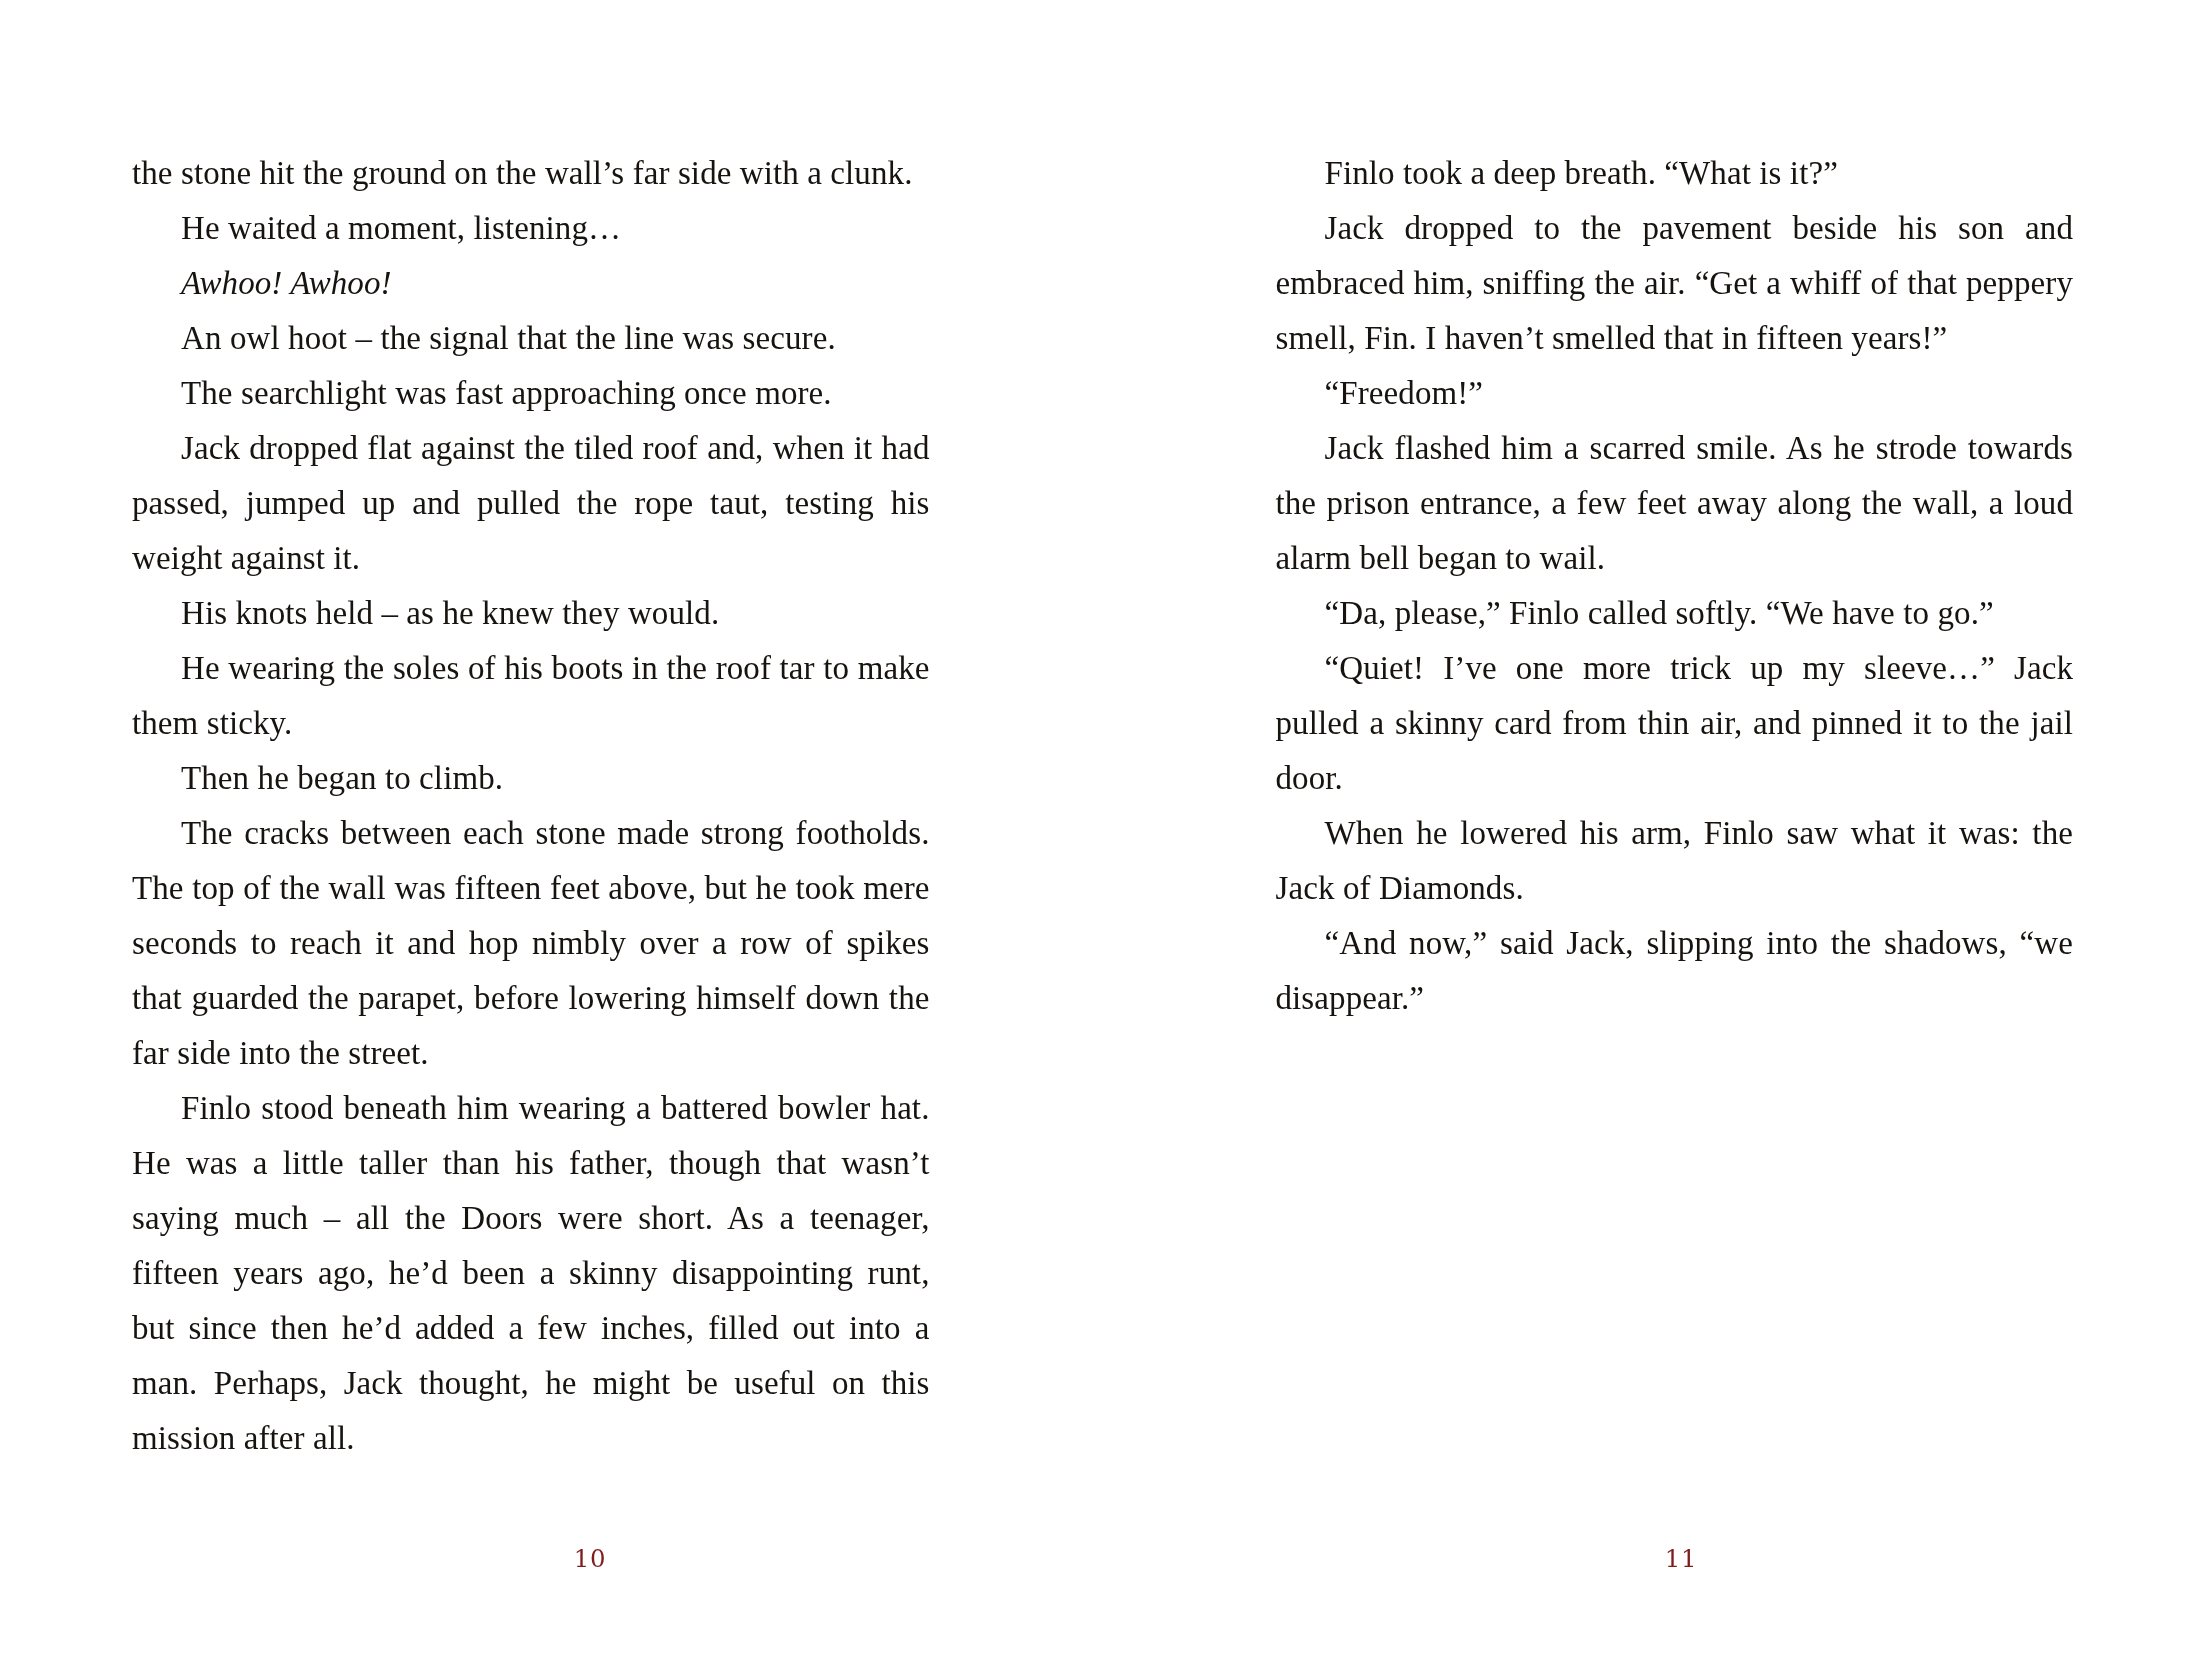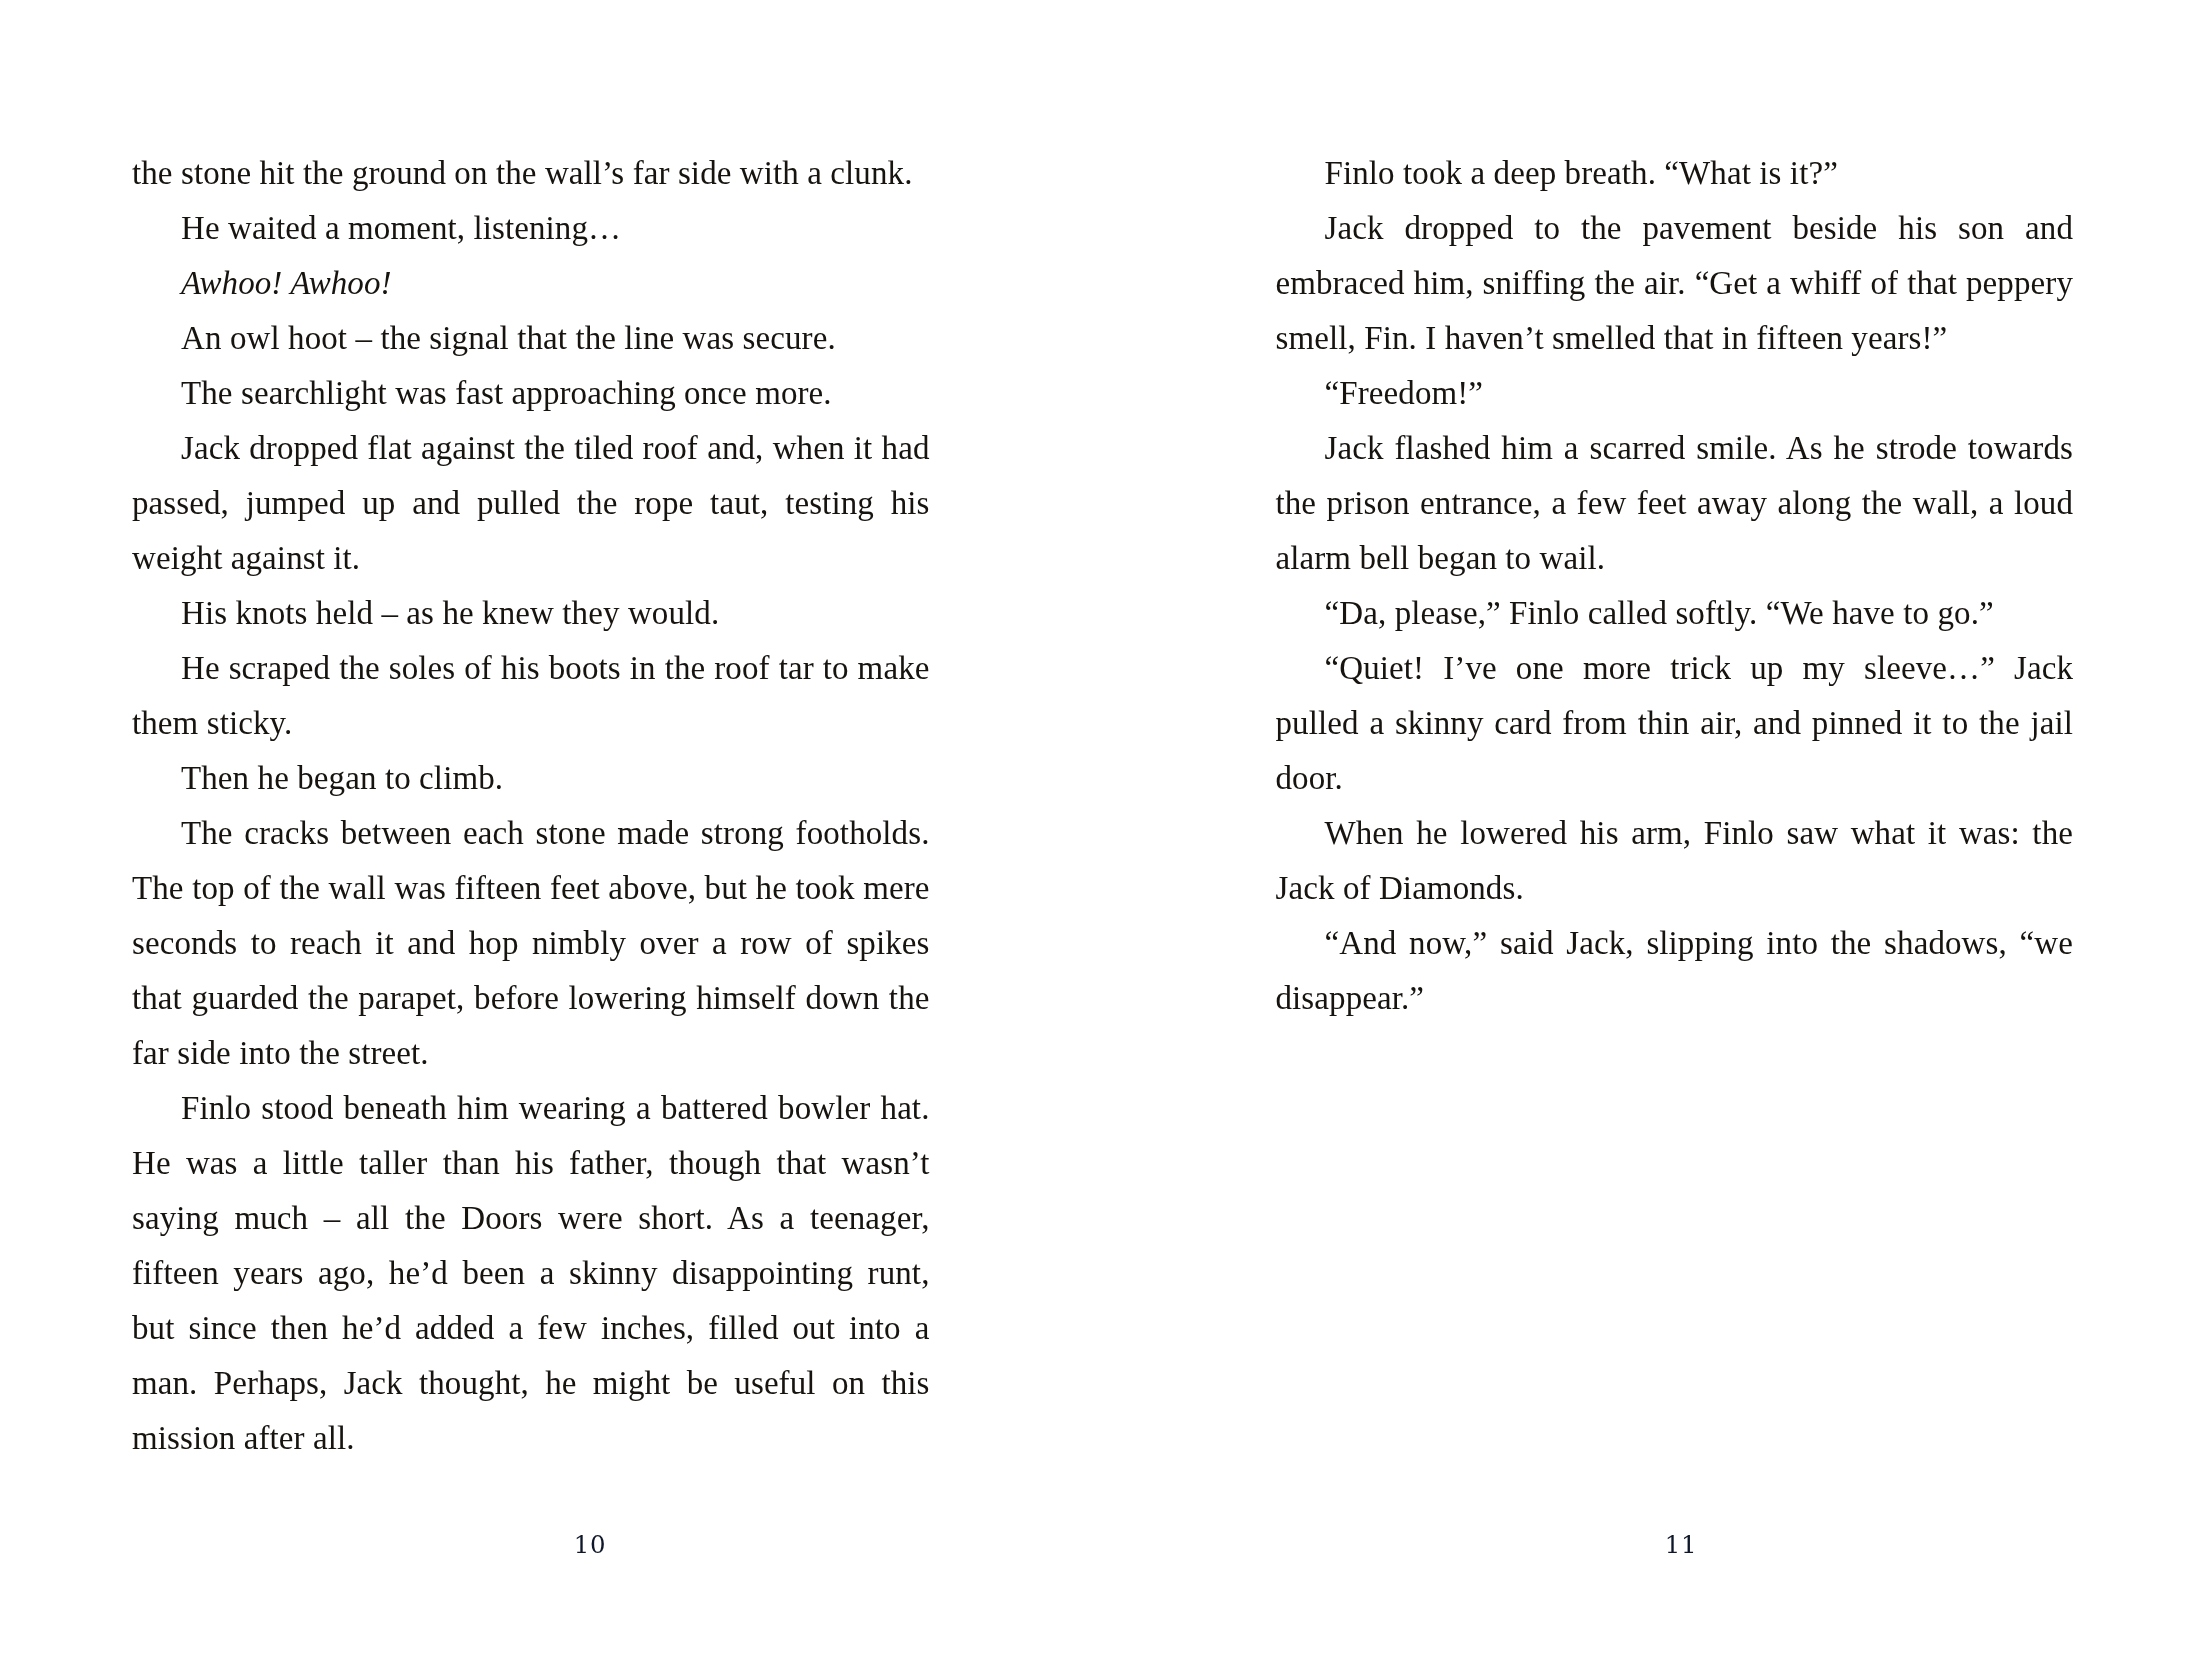--- a/index.html
+++ b/index.html
@@ -47,24 +47,24 @@
     text-indent: 0;
   }
   .body-text p.indent {
     text-indent: 49px;
   }
   .body-text p.italic {
     font-style: italic;
   }
   .folio {
     position: absolute;
-    bottom: 120px;
+    bottom: 106px;
     font-size: 27px;
     letter-spacing: 0.8px;
-    color: #0f172a;
+    color: #7f1d1d;
   }
   .folio-left {
     left: 0;
     width: 1103px;
     text-align: center;
     padding-left: 77px;
     box-sizing: border-box;
   }
   .folio-right {
     left: 0;
@@ -86,21 +86,21 @@
 
   <div class="page page-left">
     <div class="body-text">
       <p>the stone hit the ground on the wall’s far side with a clunk.</p>
       <p class="indent">He waited a moment, listening…</p>
       <p class="indent italic">Awhoo! Awhoo!</p>
       <p class="indent">An owl hoot – the signal that the line was secure.</p>
       <p class="indent">The searchlight was fast approaching once more.</p>
       <p class="indent">Jack dropped flat against the tiled roof and, when it had passed, jumped up and pulled the rope taut, testing his weight against it.</p>
       <p class="indent">His knots held – as he knew they would.</p>
-      <p class="indent">He scraped the soles of his boots in the roof tar to make them sticky.</p>
+      <p class="indent">He wearing the soles of his boots in the roof tar to make them sticky.</p>
       <p class="indent">Then he began to climb.</p>
       <p class="indent">The cracks between each stone made strong footholds. The top of the wall was fifteen feet above, but he took mere seconds to reach it and hop nimbly over a row of spikes that guarded the parapet, before lowering himself down the far side into the street.</p>
       <p class="indent">Finlo stood beneath him wearing a battered bowler hat. He was a little taller than his father, though that wasn’t saying much – all the Doors were short. As a teenager, fifteen years ago, he’d been a skinny disappointing runt, but since then he’d added a few inches, filled out into a man. Perhaps, Jack thought, he might be useful on this mission after all.</p>
     </div>
     <div class="folio folio-left">
       <span>10</span>
     </div>
   </div>
 
   <div class="page page-right">

